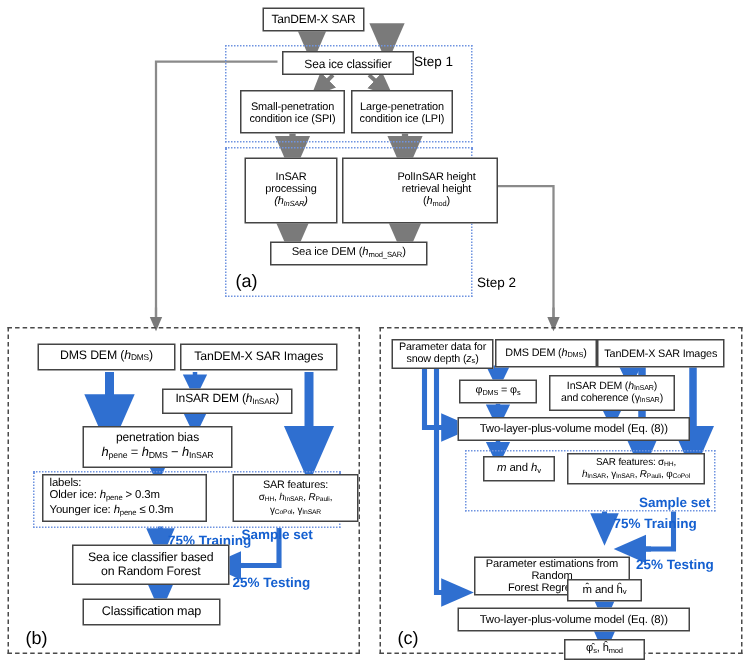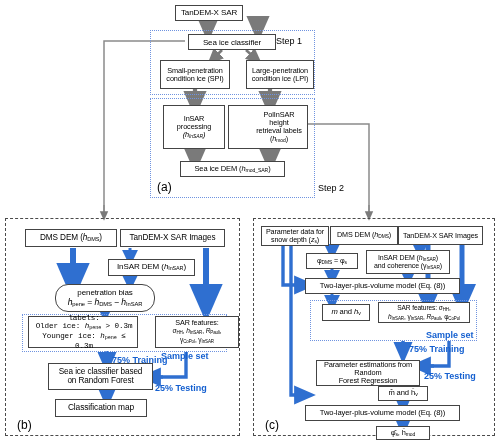--- a/index.html
+++ b/index.html
@@ -171,39 +171,39 @@
 
   <div class="lbl big" style="left:276px;top:36px;font-size:9px;">Step 1</div>
 
   <div class="box thick" style="left:160px;top:60px;width:70px;height:29px;font-size:7.3px;justify-content:center;">
     <span class="inner">
       <span>Small-penetration</span><br>
       <span>condition ice (SPI)</span>
     </span>
   </div>
 
-  <div class="box thick" style="left:246px;top:60px;width:68px;height:29px;font-size:7.3px;">
+  <div class="box thick" style="left:234px;top:60px;width:68px;height:29px;font-size:7.3px;">
     <span class="inner">
       <span>Large-penetration</span><br>
       <span>condition ice (LPI)</span>
     </span>
   </div>
 
   <div class="box thick" style="left:163px;top:105px;width:62px;height:44px;font-size:7.3px;">
     <span class="inner">
       <span>InSAR</span><br>
       <span>processing</span><br>
       <span class="ital">(<i>h</i><sub>InSAR</sub>)</span>
     </span>
   </div>
 
-  <div class="box thick" style="left:228px;top:105px;width:80px;height:44px;font-size:7.3px;padding-left:24px;">
+  <div class="box thick" style="left:228px;top:105px;width:104px;height:44px;font-size:7.3px;padding-left:24px;">
     <span class="inner">
       <span>PolInSAR height</span><br>
-      <span>retrieval labels</span><br>
+      <span>retrieval height</span><br>
       <span>(<i>h</i><sub>mod</sub>)</span>
     </span>
   </div>
 
   <div class="box thick" style="left:180px;top:161px;width:105px;height:16px;font-size:7.5px;">
     <span class="inner">Sea ice DEM (<i>h</i><sub>mod_SAR</sub>)</span>
   </div>
 
   <div class="lbl panelid" style="left:157px;top:180px;font-size:12px;">(a)</div>
   <div class="lbl big" style="left:278px;top:183px;font-size:9px;margin-left:40px;">Step 2</div>
@@ -215,31 +215,31 @@
   </div>
 
   <div class="box thick" style="left:120px;top:229px;width:105px;height:18px;font-size:8.2px;">
     <span class="inner">TanDEM-X SAR Images</span>
   </div>
 
   <div class="box thick" style="left:108px;top:259px;width:87px;height:17px;font-size:8px;">
     <span class="inner">InSAR DEM (<i>h</i><sub>InSAR</sub>)</span>
   </div>
 
-  <div class="box thick" style="left:55px;top:284px;width:100px;height:28px;font-size:8px;border-radius:13px;">
+  <div class="box thick" style="left:55px;top:284px;width:100px;height:28px;font-size:8px;">
     <span class="inner">
       <span>penetration bias</span><br>
       <span style="font-size:8.6px;"><i>h</i><sub>pene</sub> = <i>h</i><sub>DMS</sub> − <i>h</i><sub>InSAR</sub></span>
     </span>
   </div>
 
   <div class="panel-dot-thin" style="left:22px;top:314px;width:205px;height:38px;"></div>
 
   <div class="box thick" style="left:28px;top:316px;width:110px;height:32px;font-size:7.6px;text-align:left;">
-    <span class="inner" style="text-align:center;padding-left:2px;font-family:Liberation Mono, monospace;">
+    <span class="inner" style="text-align:left;padding-left:2px;">
       <span>labels:</span><br>
       <span>Older ice: <i>h</i><sub>pene</sub> &gt; 0.3m</span><br>
       <span>Younger ice: <i>h</i><sub>pene</sub> ≤ 0.3m</span>
     </span>
   </div>
 
   <div class="box thick" style="left:155px;top:316px;width:84px;height:32px;font-size:7.2px;">
     <span class="inner">
       <span>SAR features:</span><br>
       <span style="font-size:6.6px;">σ<sub>HH</sub>, <i>h</i><sub>InSAR</sub>, <i>R</i><sub>Pauli</sub>,</span><br>
@@ -308,21 +308,21 @@
     <span class="inner">
       <span>SAR features: σ<sub>HH</sub>,</span><br>
       <span><i>h</i><sub>InSAR</sub>, γ<sub>InSAR</sub>, <i>R</i><sub>Pauli</sub>, φ<sub>CoPol</sub></span>
     </span>
   </div>
 
   <div class="lbl blue" style="left:426px;top:330px;">Sample set</div>
 
   <div class="lbl blue" style="left:409px;top:344px;">75% Training</div>
 
-  <div class="box thick" style="left:316px;top:360px;width:104px;height:26px;font-size:7.4px;">
+  <div class="box thick" style="left:316px;top:371px;width:104px;height:26px;font-size:7.4px;">
     <span class="inner">
       <span>Parameter estimations from Random</span><br>
       <span>Forest Regression</span>
     </span>
   </div>
 
   <div class="lbl blue" style="left:424px;top:371px;">25% Testing</div>
 
   <div class="box thick" style="left:378px;top:386px;width:50px;height:15px;font-size:7.6px;">
     <span class="inner">m̂ and ĥ<sub>v</sub></span>

